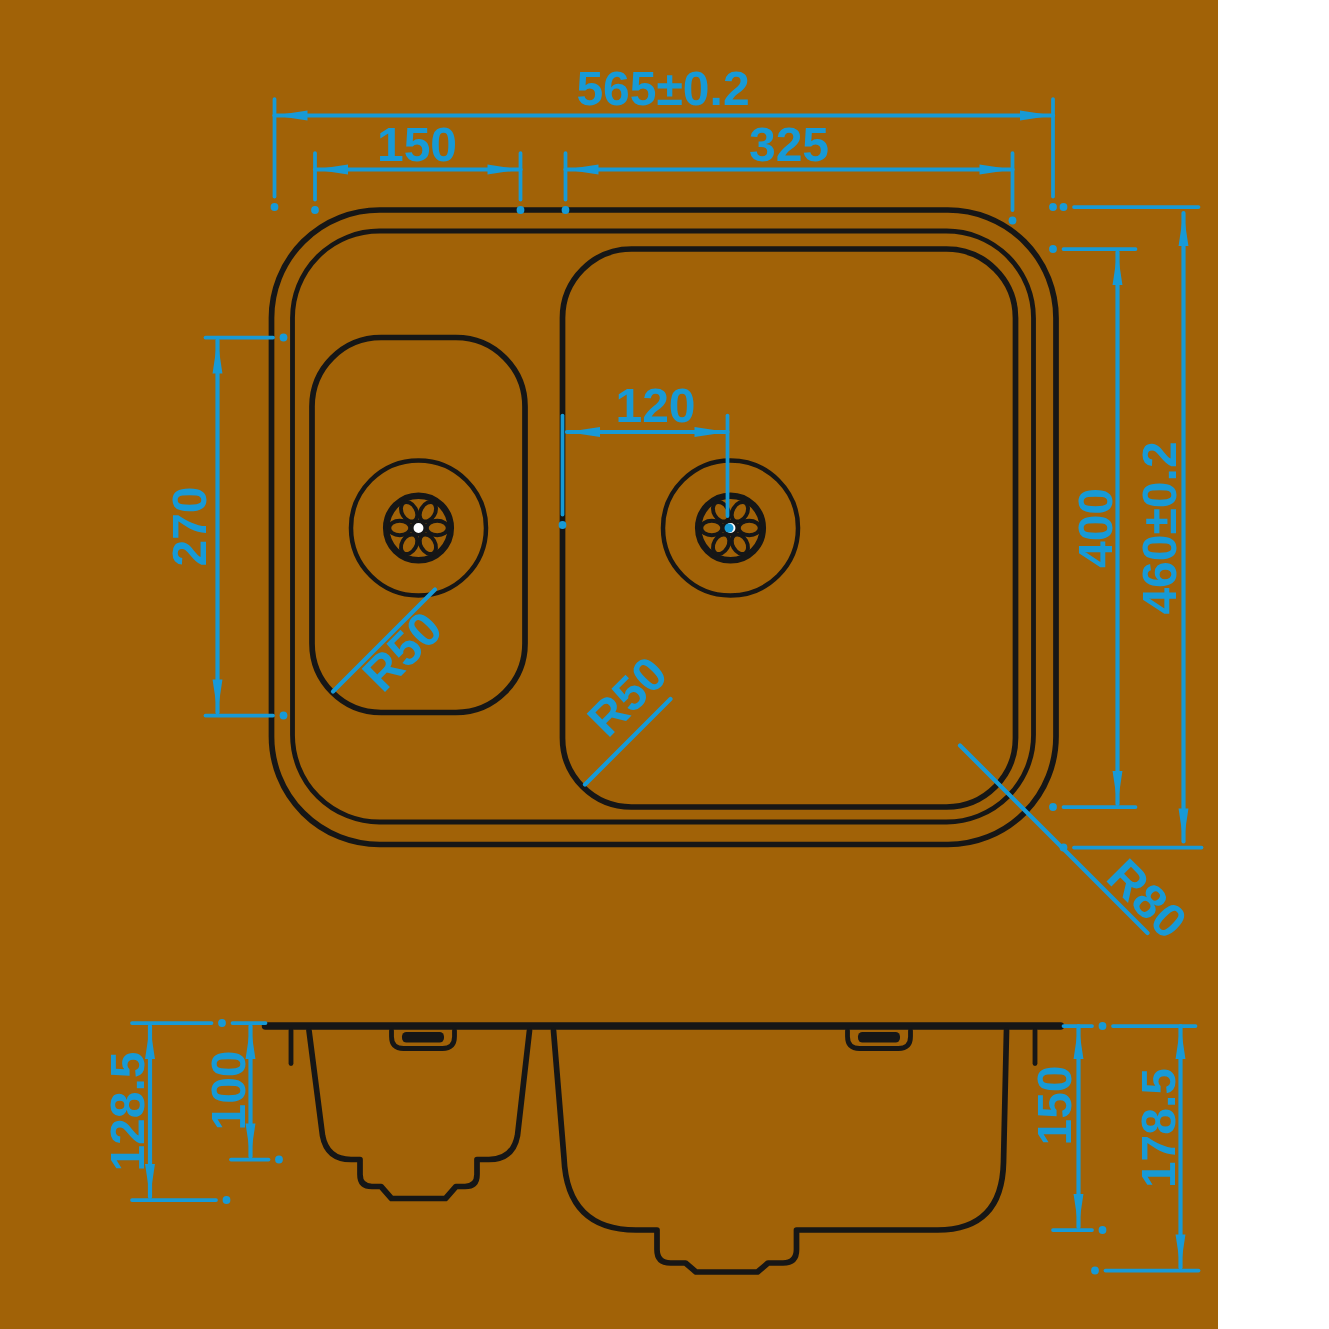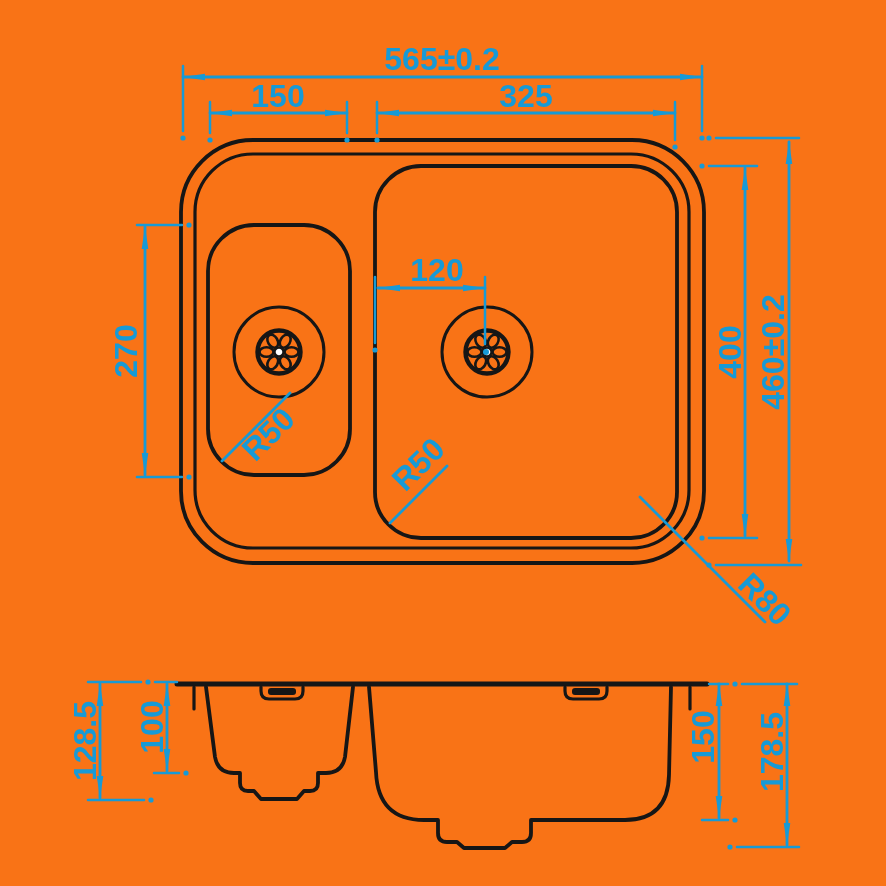--- a/index.html
+++ b/index.html
@@ -1,16 +1,16 @@
 <!DOCTYPE html>
 <html><head>
 <meta charset="utf-8">
 <style>
   html,body{margin:0;padding:0;background:#ffffff;}
-  .stage{width:886px;height:886px;position:relative;background:#f97316;}
+  .stage{width:812px;height:886px;position:relative;background:#a16207;}
   svg{display:block;}
   .k{stroke:#161616;fill:none;stroke-width:3.8;stroke-linecap:round;stroke-linejoin:round;}
   .k2{stroke:#161616;fill:none;stroke-width:3.2;stroke-linecap:round;stroke-linejoin:round;}
   .rimline{stroke:#161616;stroke-width:5;stroke-linecap:round;}
   .d{stroke:#179AD6;stroke-width:2.8;fill:none;stroke-linecap:round;}
   .e{stroke:#179AD6;stroke-width:2.5;fill:none;stroke-linecap:round;}
   .dot{fill:#179AD6;}
   .dt{font-family:"Liberation Sans",sans-serif;font-weight:bold;font-size:32px;fill:#179AD6;text-anchor:middle;}
 </style>
 </head>

